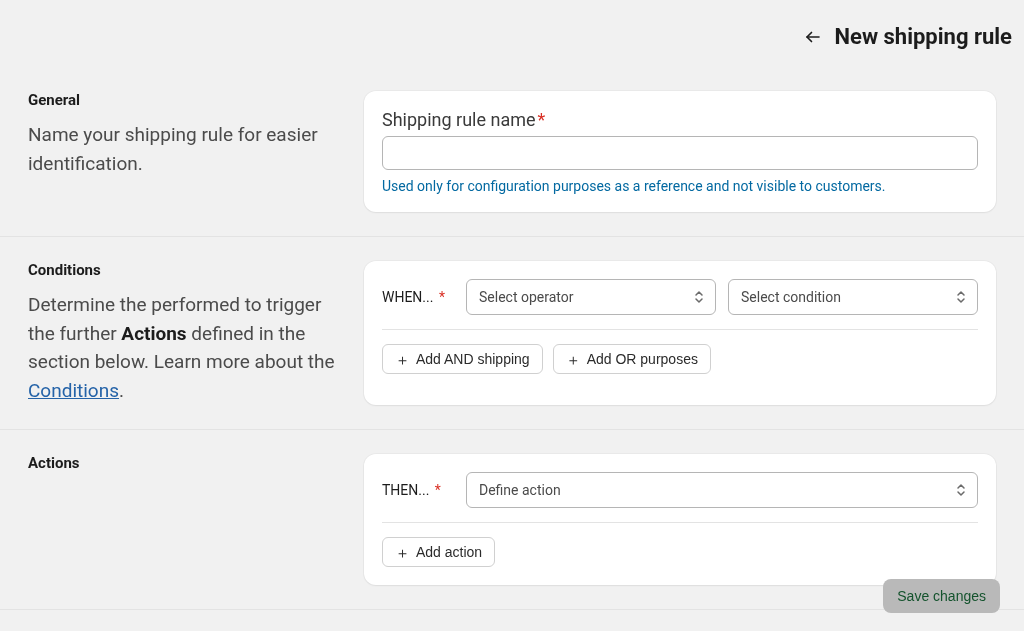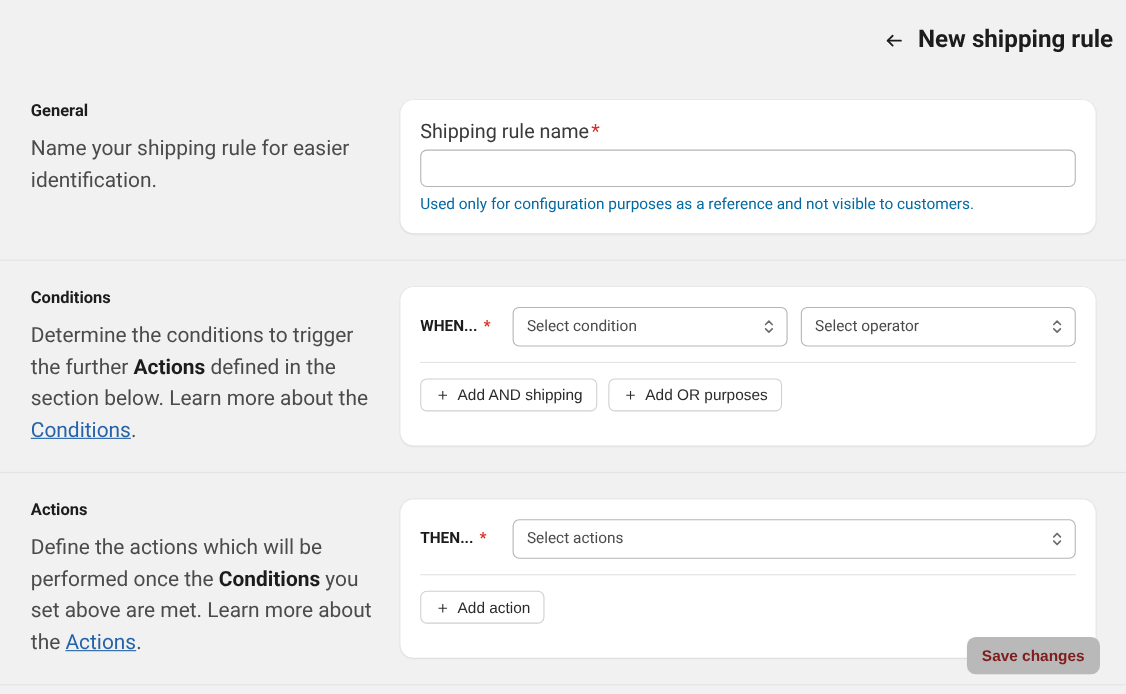--- a/index.html
+++ b/index.html
@@ -99,21 +99,21 @@
       margin-top: 8px;
     }
     .cond-row {
       display: flex;
       align-items: center;
       gap: 12px;
       margin-bottom: 14px;
     }
     .cond-label {
       font-size: 14px;
-      font-weight: 700;
+      font-weight: 400;
       color: #1c1c1c;
       width: 72px;
       flex-shrink: 0;
     }
     .select-box {
       flex: 1;
       height: 36px;
       border: 1px solid #b5b5b5;
       border-radius: 6px;
       padding: 0 30px 0 12px;
@@ -161,26 +161,26 @@
       font-size: 15px;
       line-height: 1;
     }
     .footer {
       position: absolute;
       bottom: 18px;
       right: 24px;
     }
     .save-btn {
       background: #b9b9b9;
-      color: #7f1d1d;
+      color: #14532d;
       border: none;
       border-radius: 8px;
       padding: 9px 14px;
       font-size: 14px;
-      font-weight: 700;
+      font-weight: 400;
       cursor: default;
     }
   </style>
 </head>
 <body>
 
 <div class="page-header">
   <div class="back-arrow">
     <svg width="18" height="18" viewBox="0 0 24 24" fill="none" stroke="#1c1c1c" stroke-width="2.2" stroke-linecap="round" stroke-linejoin="round">
       <line x1="20" y1="12" x2="4" y2="12"></line>
@@ -201,39 +201,39 @@
     </div>
     <input type="text" class="text-input" value="" style="">
     <div class="hint">Used only for configuration purposes as a reference and not visible to customers.</div>
   </div>
 </div>
 
 <div class="section">
   <div class="section-left">
     <div class="section-title">Conditions</div>
     <div class="section-desc">
-      <span>Determine the conditions to trigger the further </span><b>Actions</b><span> defined in the section below. Learn more about the </span><a>Conditions</a><span>.</span>
+      <span>Determine the performed to trigger the further </span><b>Actions</b><span> defined in the section below. Learn more about the </span><a>Conditions</a><span>.</span>
     </div>
   </div>
   <div class="card">
     <div class="cond-row">
       <div class="cond-label">
         <span>WHEN...</span><span class="req"> *</span>
       </div>
       <div class="select-box">
-        <span>Select condition</span>
+        <span>Select operator</span>
         <span class="select-chevrons">
           <svg width="10" height="14" viewBox="0 0 10 14" fill="none" stroke="#6b6b6b" stroke-width="1.5" stroke-linecap="round" stroke-linejoin="round">
             <polyline points="2 5 5 2 8 5"></polyline>
             <polyline points="2 9 5 12 8 9"></polyline>
           </svg>
         </span>
       </div>
       <div class="select-box">
-        <span>Select operator</span>
+        <span>Select condition</span>
         <span class="select-chevrons">
           <svg width="10" height="14" viewBox="0 0 10 14" fill="none" stroke="#6b6b6b" stroke-width="1.5" stroke-linecap="round" stroke-linejoin="round">
             <polyline points="2 5 5 2 8 5"></polyline>
             <polyline points="2 9 5 12 8 9"></polyline>
           </svg>
         </span>
       </div>
     </div>
     <div class="divider-line"></div>
     <div class="pill-row">
@@ -245,31 +245,28 @@
         <span class="plus">＋</span>
         <span>Add OR purposes</span>
       </button>
     </div>
   </div>
 </div>
 
 <div class="section">
   <div class="section-left">
     <div class="section-title">Actions</div>
-    <div class="section-desc">
-      <span>Define the actions which will be performed once the </span><b>Conditions</b><span> you set above are met. Learn more about the </span><a>Actions</a><span>.</span>
-    </div>
   </div>
   <div class="card">
     <div class="cond-row">
       <div class="cond-label">
         <span>THEN...</span><span class="req"> *</span>
       </div>
       <div class="select-box">
-        <span>Select actions</span>
+        <span>Define action</span>
         <span class="select-chevrons">
           <svg width="10" height="14" viewBox="0 0 10 14" fill="none" stroke="#6b6b6b" stroke-width="1.5" stroke-linecap="round" stroke-linejoin="round">
             <polyline points="2 5 5 2 8 5"></polyline>
             <polyline points="2 9 5 12 8 9"></polyline>
           </svg>
         </span>
       </div>
     </div>
     <div class="divider-line"></div>
     <div class="pill-row">

